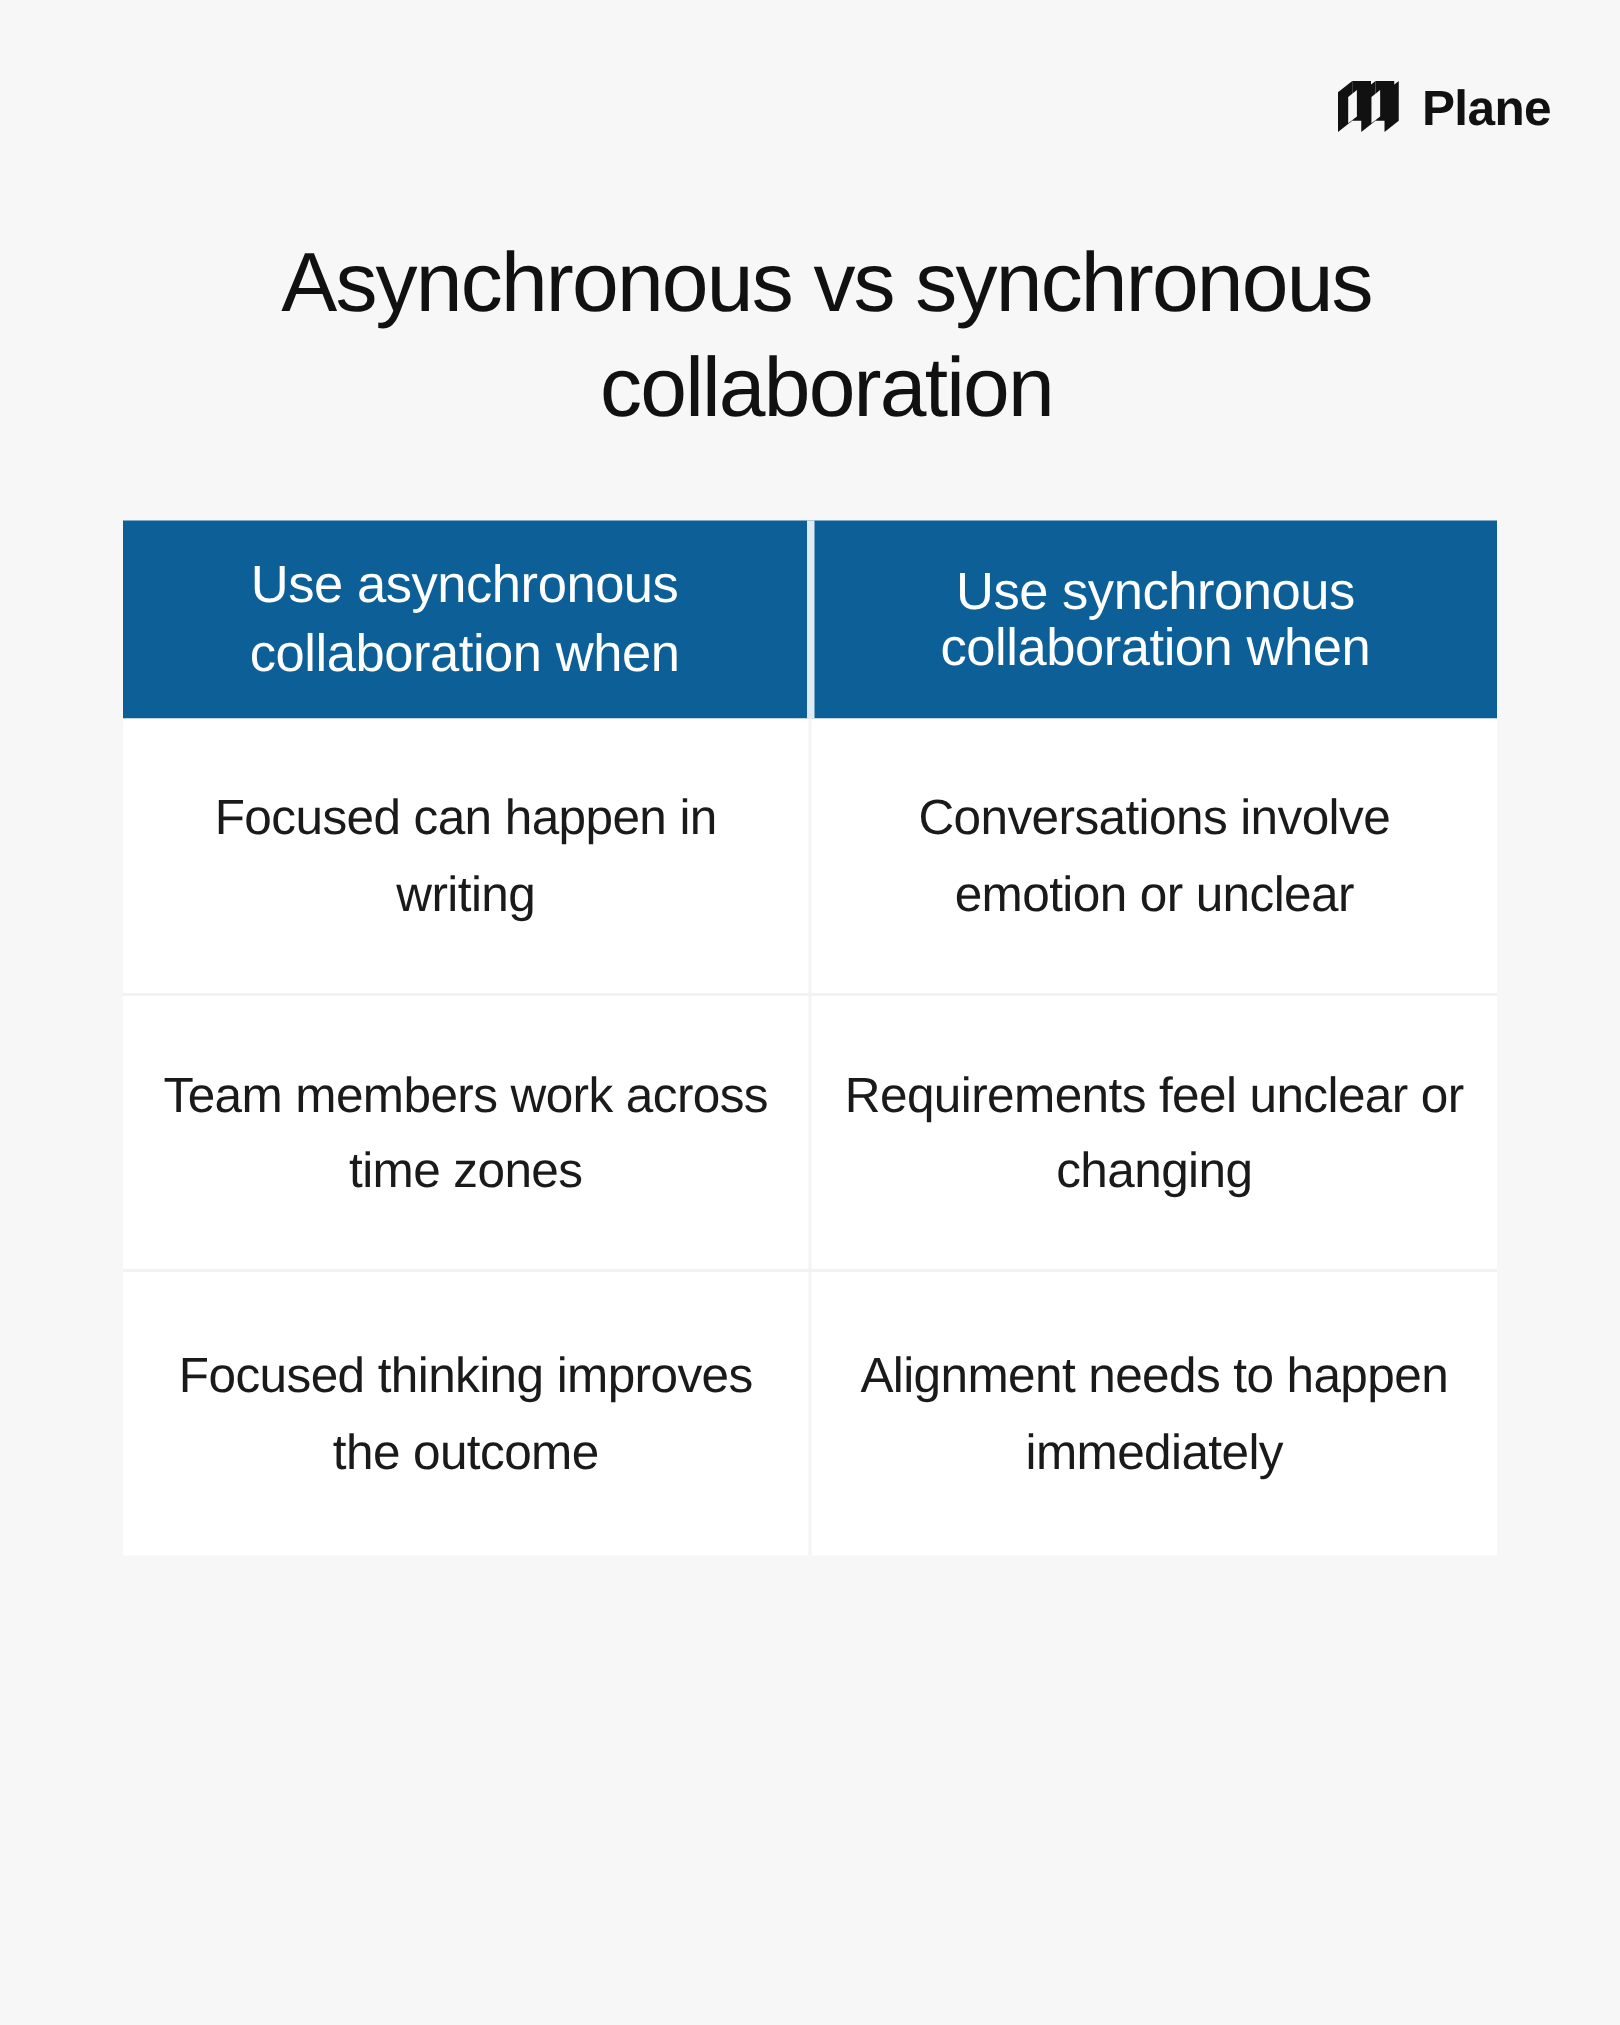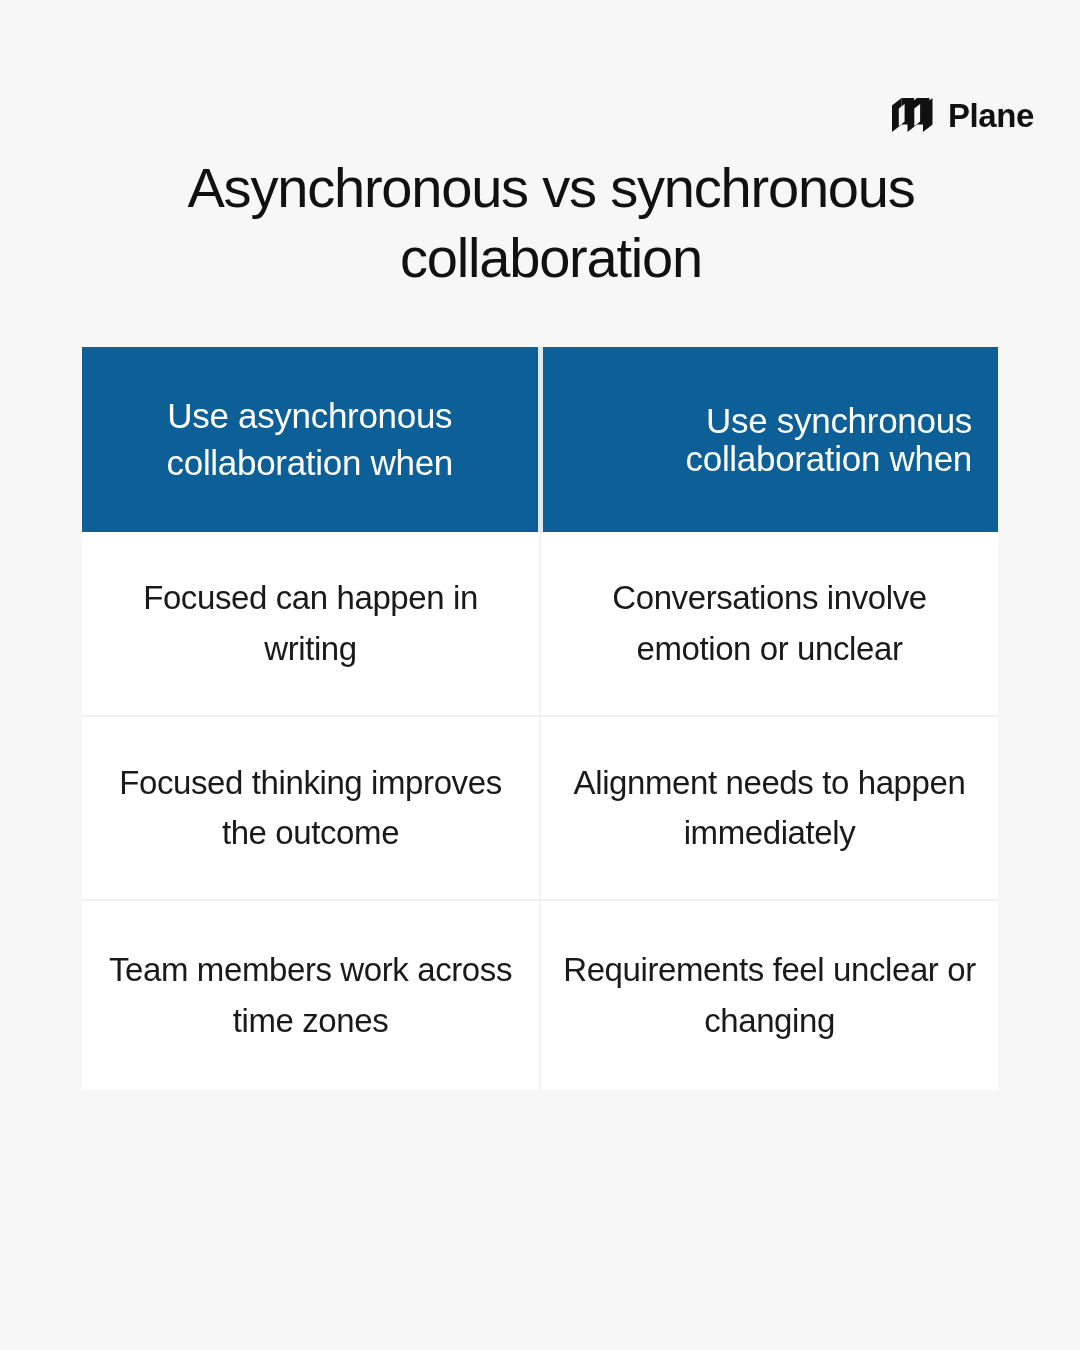--- a/index.html
+++ b/index.html
@@ -18,21 +18,20 @@
   }
 
   
   .brand {
     position: absolute;
     top: 52px;
     right: 46px;
     display: flex;
     align-items: center;
     gap: 10px;
-    margin-top: 44px;
   }
   .brand-mark {
     display: block;
     width: 48px;
     height: 38px;
   }
   .brand-word {
     font-size: 33px;
     font-weight: 600;
     letter-spacing: -0.4px;
@@ -67,32 +66,31 @@
   .compare-table col { width: 50%; }
 
   .compare-table thead th {
     background: #0d5f97;
     color: #ffffff;
     font-size: 35px;
     font-weight: 500;
     letter-spacing: -0.3px;
     text-align: center;
     vertical-align: middle;
-    height: 185px;
+    height: 132px;
     padding: 0 26px;
     box-sizing: border-box;
     border: none;
   }
   .compare-table thead th.col-a {
     line-height: 1.32;
     border-right: 5px solid #dfeaf2;
   }
   .compare-table thead th.col-b {
     line-height: 1.06;
-    text-align: right;
   }
 
   .compare-table tbody td {
     background: #ffffff;
     color: #1a1a1a;
     font-size: 33px;
     font-weight: 400;
     line-height: 1.52;
     letter-spacing: -0.4px;
     text-align: center;
@@ -139,21 +137,21 @@
       <th class="col-a">Use asynchronous collaboration when</th>
       <th class="col-b">Use synchronous collaboration when</th>
     </tr>
   </thead>
   <tbody>
     <tr>
       <td class="col-a">Focused can happen in writing</td>
       <td class="col-b">Conversations involve emotion or unclear</td>
     </tr>
     <tr>
+      <td class="col-a">Team members work across time zones</td>
+      <td class="col-b">Requirements feel unclear or changing</td>
+    </tr>
+    <tr>
       <td class="col-a">Focused thinking improves the outcome</td>
       <td class="col-b">Alignment needs to happen immediately</td>
-    </tr>
-    <tr>
-      <td class="col-a">Team members work across time zones</td>
-      <td class="col-b">Requirements feel unclear or changing</td>
     </tr>
   </tbody>
 </table>
 
 </body></html>

